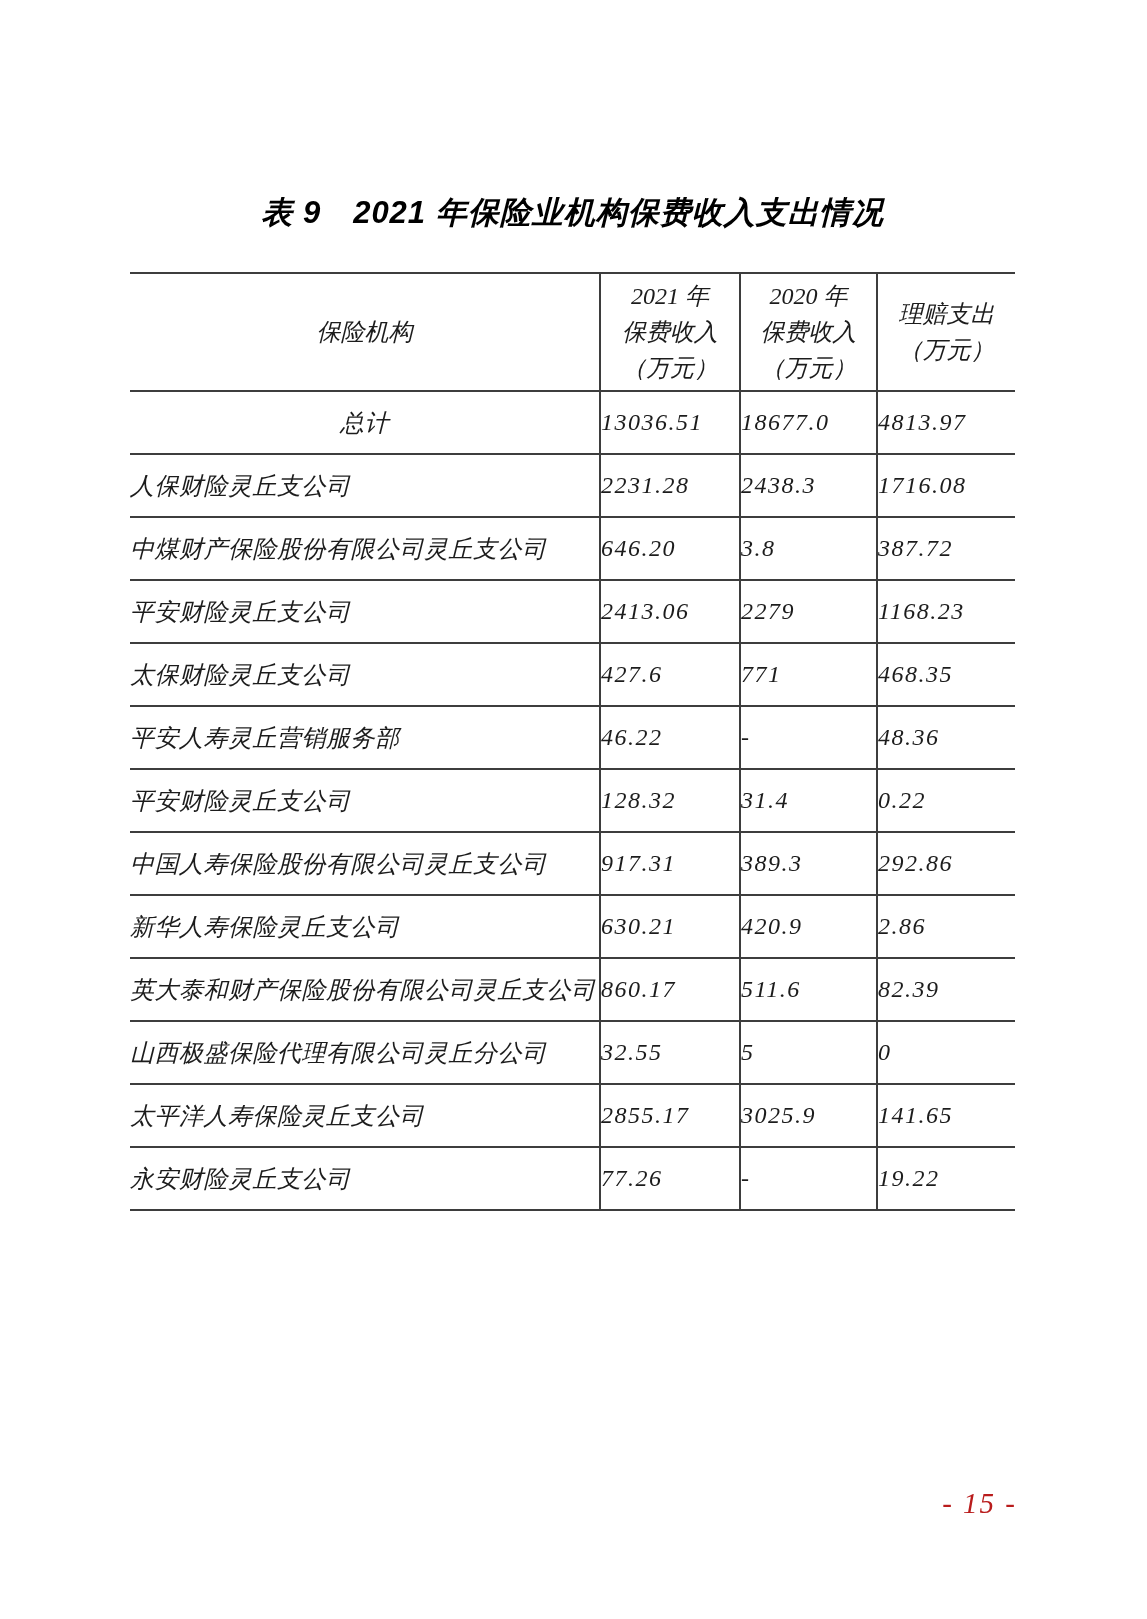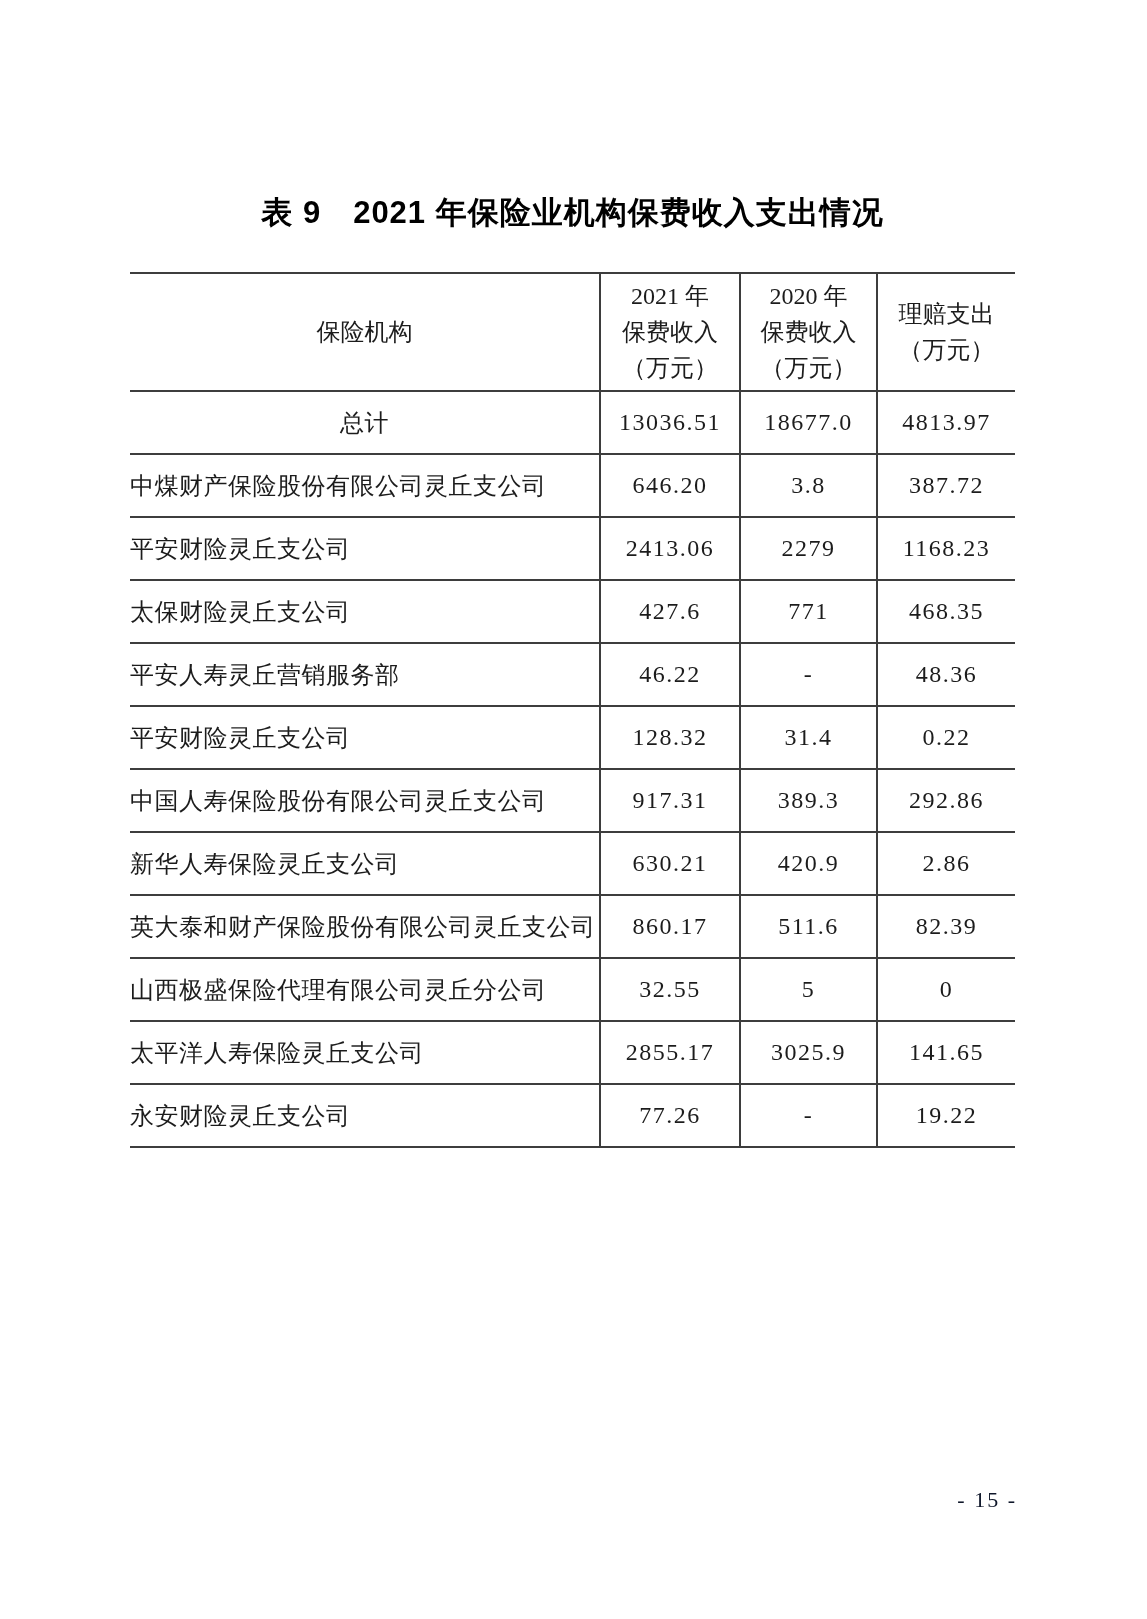--- a/index.html
+++ b/index.html
@@ -8,20 +8,21 @@
     background: #ffffff;
   }
   .page {
     position: relative;
     width: 1147px;
     height: 1619px;
     background: #ffffff;
     color: #1a1a1a;
     font-family: "Liberation Serif", "DejaVu Serif", serif;
     overflow: hidden;
+    font-style: italic;
   }
   .doc-title {
     position: absolute;
     left: 130px;
     top: 192px;
     width: 885px;
     text-align: center;
     font-family: "Liberation Sans", "DejaVu Sans", sans-serif;
     font-weight: bold;
     font-size: 31px;
@@ -65,30 +66,30 @@
   td.org {
     text-align: left;
     padding-left: 17px;
     letter-spacing: 0.5px;
     margin-top: 24px;
   }
   td.org-center {
     text-align: center;
   }
   td.num {
-    text-align: center;
+    text-align: left;
     letter-spacing: 1.5px;
   }
   .page-number {
     position: absolute;
     top: 1487px;
     right: 130px;
-    font-size: 22px;
+    font-size: 29px;
     letter-spacing: 2px;
-    color: #0f172a;
+    color: #b91c1c;
   }
 </style>
 </head>
 <body>
 
 <div class="page">
 
   <div class="doc-title">表 9　2021 年保险业机构保费收入支出情况</div>
 
   <table class="report">
@@ -112,20 +113,26 @@
       </tr>
     </thead>
     <tbody>
       <tr>
         <td class="org org-center">总计</td>
         <td class="num">13036.51</td>
         <td class="num">18677.0</td>
         <td class="num">4813.97</td>
       </tr>
       <tr>
+        <td class="org">人保财险灵丘支公司</td>
+        <td class="num">2231.28</td>
+        <td class="num">2438.3</td>
+        <td class="num">1716.08</td>
+      </tr>
+      <tr>
         <td class="org">中煤财产保险股份有限公司灵丘支公司</td>
         <td class="num">646.20</td>
         <td class="num">3.8</td>
         <td class="num">387.72</td>
       </tr>
       <tr>
         <td class="org">平安财险灵丘支公司</td>
         <td class="num">2413.06</td>
         <td class="num">2279</td>
         <td class="num">1168.23</td>

